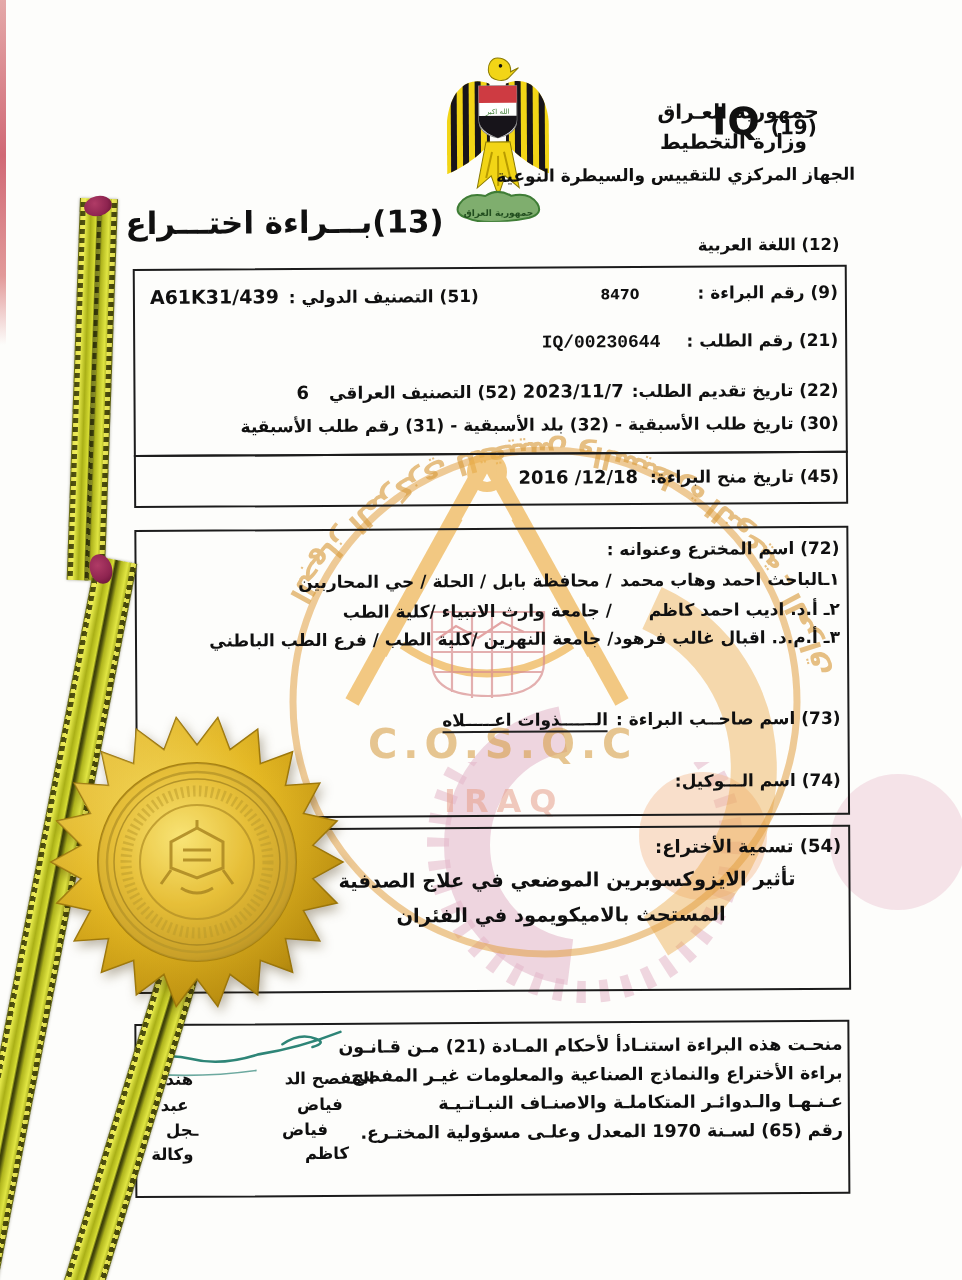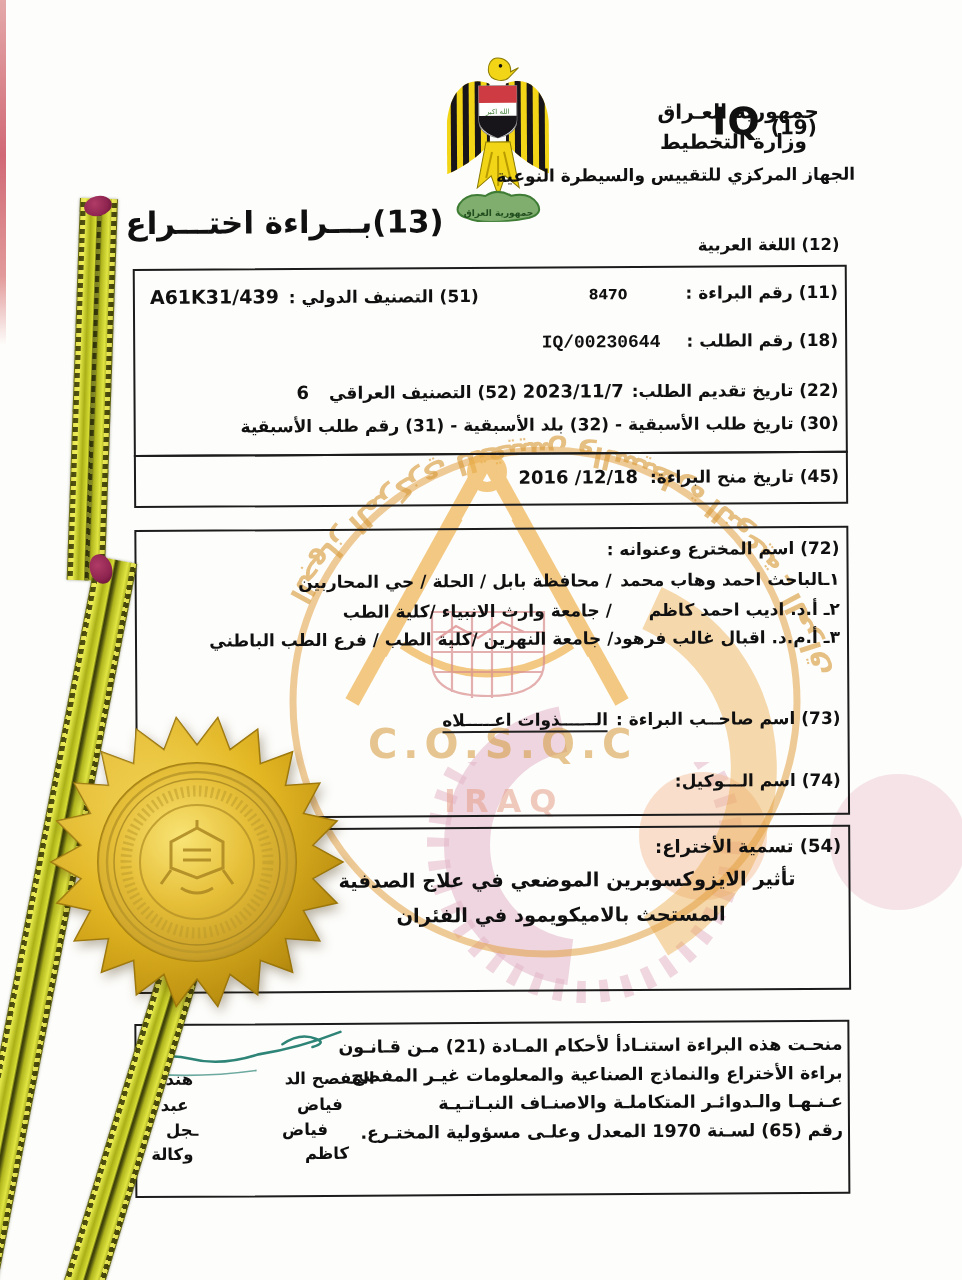--- a/index.html
+++ b/index.html
@@ -131,29 +131,29 @@
     <div class="abs ar" style="left:128px;top:203px;font-size:31px;">(13)بـــراءة اختـــراع</div>
     <div class="abs ar" style="right:120px;top:237px;font-size:16.5px;">(12) اللغة العربية</div>
 
     <div class="bx" style="left:135px;top:267px;width:710px;height:184px;"></div>
     <div class="bx" style="left:135px;top:453px;width:710px;height:49px;"></div>
     <div class="bx" style="left:135px;top:528px;width:710px;height:285px;"></div>
     <div class="bx" style="left:135px;top:827px;width:710px;height:161px;"></div>
     <div class="bx" style="left:132px;top:1022px;width:711px;height:170px;"></div>
 
     <div class="abs row fs17 ar" style="right:122px;top:284px;gap:58px;">
-      <span>(11) رقم البراءة :</span>
+      <span>(9) رقم البراءة :</span>
       <span class="ltr val" style="font-size:14px;">8470</span>
     </div>
     <div class="abs row fs17 ar" style="left:152px;top:284px;gap:10px;">
       <span>(51) التصنيف الدولي :</span>
       <span class="ltr val" style="font-size:19px;">A61K31/439</span>
     </div>
     <div class="abs row fs17 ar" style="right:122px;top:332px;gap:26px;">
-      <span>(18) رقم الطلب :</span>
+      <span>(21) رقم الطلب :</span>
       <span class="ltr val" style="font-size:18px;font-family:Liberation Mono, monospace;">IQ/00230644</span>
     </div>
     <div class="abs row fs17 ar" style="right:122px;top:381px;gap:8px;">
       <span>(22) تاريخ تقديم الطلب:</span>
       <span class="ltr val" style="font-size:18px;">2023/11/7</span>
     </div>
     <div class="abs row fs17 ar" style="left:298px;top:381px;gap:20px;">
       <span>(52) التصنيف العراقي</span>
       <span class="ltr val" style="font-size:18px;">6</span>
     </div>

